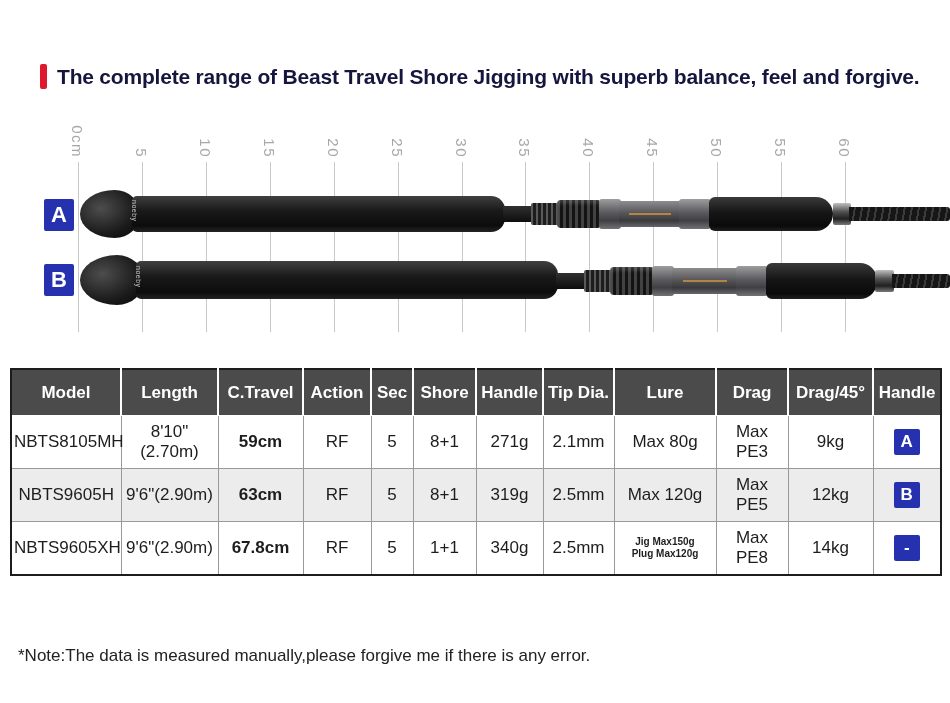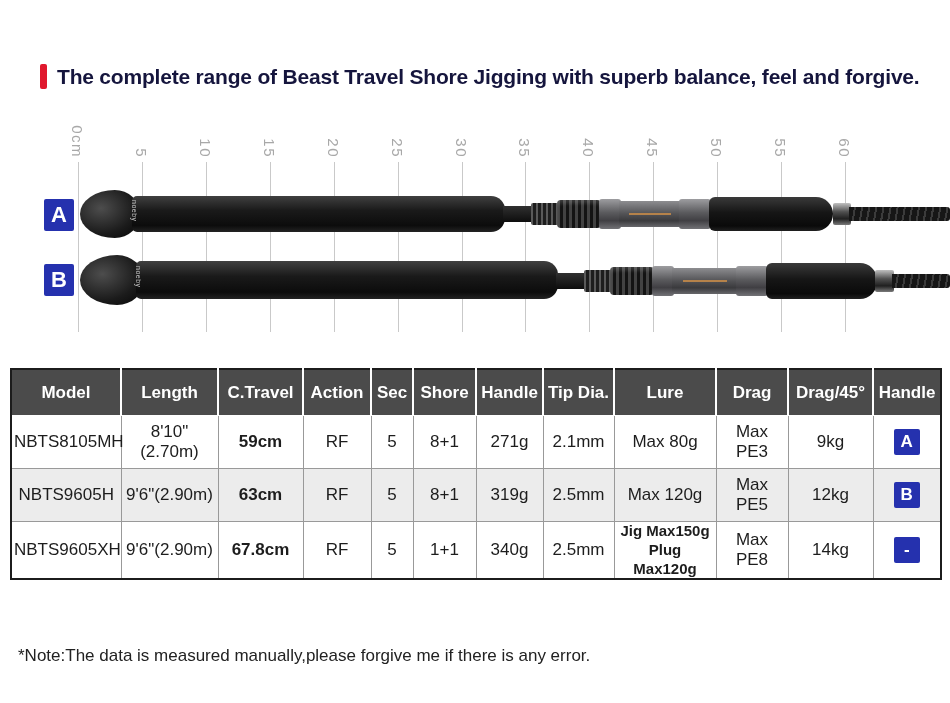--- a/index.html
+++ b/index.html
@@ -48,21 +48,21 @@
   }
   table.spec th:first-child{border-left:none;}
   table.spec td{
     border:1px solid #999999;text-align:center;height:52px;font-size:17px;color:#1d1d1d;
     padding:0 2px;background:#ffffff;
   }
   table.spec tr:nth-child(even) td{background:#ececec;}
   td.col-model,td.col-length{font-size:16px;}
   td.col-c_length{font-size:21px;font-weight:bold;}
   td.col-lure{white-space:pre-line;font-size:16px;line-height:1.25;}
-  td.col-lure.lure-bold{font-weight:bold;font-size:15px;}
+  td.col-lure.lure-bold{font-weight:bold;font-size:10px;}
   td.col-line{font-size:16px;}
   .handle-badge{
     display:inline-flex;align-items:center;justify-content:center;width:26px;height:26px;
     background:#2531ae;color:#fff;font-weight:bold;font-size:17px;border-radius:2px;vertical-align:middle;
   }
   
   .note{position:absolute;left:18px;top:646px;font-size:17px;color:#222222;}
 </style>
 </head>
 <body>

